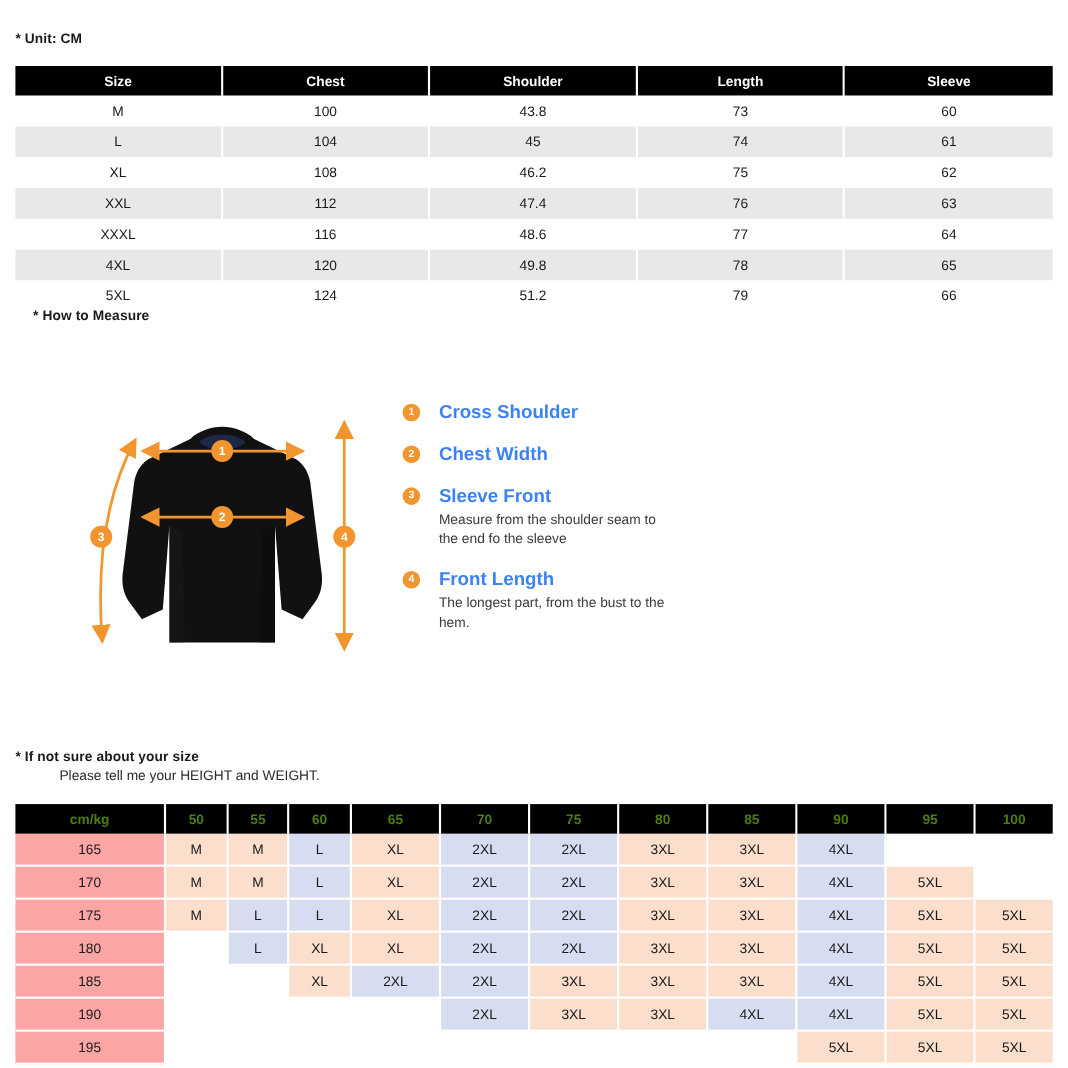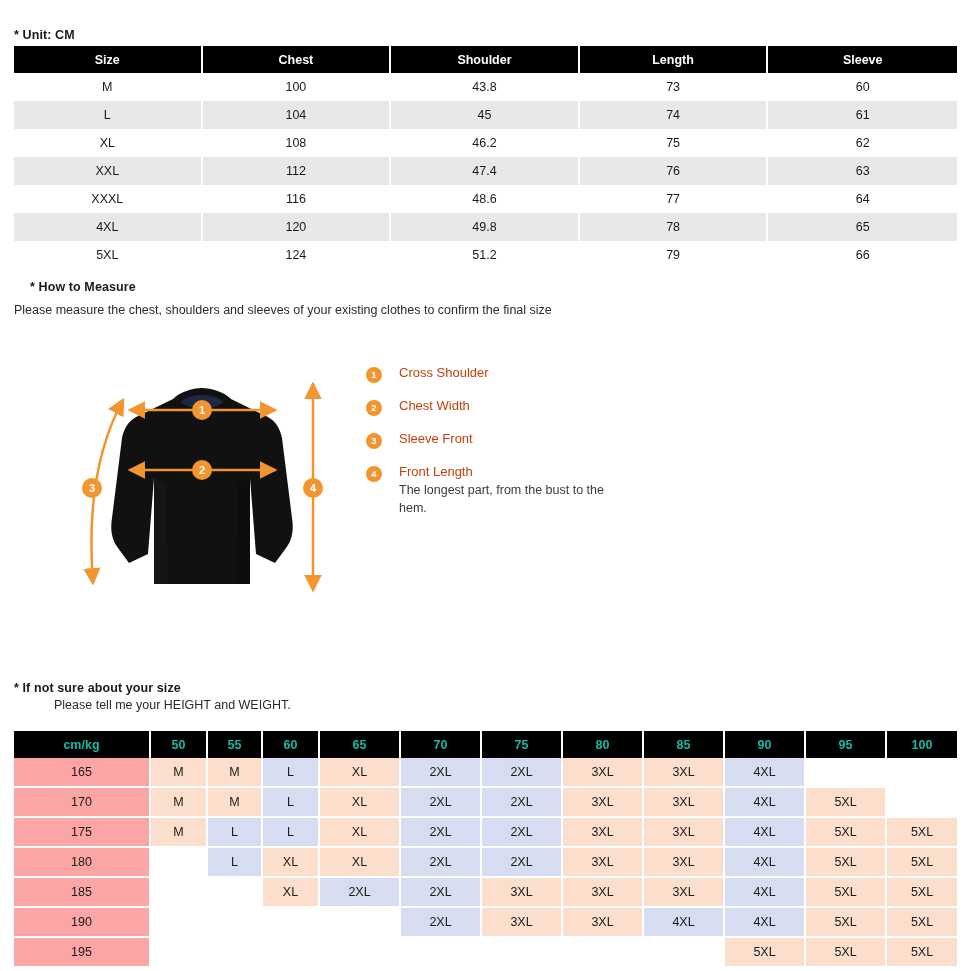--- a/index.html
+++ b/index.html
@@ -45,20 +45,21 @@
     position: absolute;
     left: 14px;
     top: 46px;
     width: 943px;
   }
   table.grid {
     border-collapse: separate;
     border-spacing: 0;
     width: 100%;
     table-layout: fixed;
+    margin-top: 14px;
   }
   #size-table th {
     background: #000000;
     color: #ffffff;
     font-size: 12.5px;
     font-weight: bold;
     height: 25px;
     text-align: center;
     border-right: 2px solid #ffffff;
     vertical-align: middle;
@@ -110,23 +111,23 @@
     height: 16px;
     border-radius: 50%;
     background: #f2952e;
     color: #ffffff;
     font-size: 9.5px;
     font-weight: bold;
     line-height: 16px;
     text-align: center;
   }
   .legend-title {
-    font-size: 13px;
-    font-weight: normal;
-    color: #c2410c;
+    font-size: 17px;
+    font-weight: bold;
+    color: #3b82f6;
     margin-bottom: 2px;
   }
   .legend-desc {
     font-size: 12.5px;
     color: #3a3a3a;
     line-height: 18px;
     max-width: 215px;
   }
 
   
@@ -136,21 +137,21 @@
   
   #matrix-wrap {
     position: absolute;
     left: 14px;
     top: 731px;
     width: 943px;
   }
   #matrix-table { border-collapse: separate; border-spacing: 0; width: 100%; }
   #matrix-table th {
     background: #000000;
-    color: #14b8a6;
+    color: #4d7c0f;
     font-size: 12.5px;
     font-weight: bold;
     height: 25px;
     text-align: center;
     border-right: 2px solid #ffffff;
     vertical-align: middle;
   }
   #matrix-table th:last-child { border-right: none; }
   #matrix-table td {
     font-size: 12.5px;
@@ -233,21 +234,20 @@
             <td>124</td>
             <td>51.2</td>
             <td>79</td>
             <td>66</td>
           </tr>
         </tbody>
     </table>
   </div>
 
   <div id="how-to-measure-title" class="note-bold">* How to Measure</div>
-  <div id="how-to-measure-text" class="note-plain">Please measure the chest, shoulders and sleeves of your existing clothes to confirm the final size</div>
 
   <div id="diagram">
     <svg width="265" height="265" viewBox="0 0 265 265" xmlns="http://www.w3.org/2000/svg">
       <defs>
         <marker id="arrHead" markerWidth="7" markerHeight="7" refX="6" refY="3.5" orient="auto">
           <polygon points="0 0, 7 3.5, 0 7" fill="#f2952e"></polygon>
         </marker>
         <marker id="arrTail" markerWidth="7" markerHeight="7" refX="1" refY="3.5" orient="auto">
           <polygon points="7 0, 0 3.5, 7 7" fill="#f2952e"></polygon>
         </marker>
@@ -306,20 +306,21 @@
       <span class="legend-badge">1</span>
       <div class="legend-title">Cross Shoulder</div>
     </div>
     <div class="legend-item">
       <span class="legend-badge">2</span>
       <div class="legend-title">Chest Width</div>
     </div>
     <div class="legend-item">
       <span class="legend-badge">3</span>
       <div class="legend-title">Sleeve Front</div>
+      <div class="legend-desc">Measure from the shoulder seam to the end fo the sleeve</div>
     </div>
     <div class="legend-item">
       <span class="legend-badge">4</span>
       <div class="legend-title">Front Length</div>
       <div class="legend-desc">The longest part, from the bust to the hem.</div>
     </div>
   </div>
 
   <div id="not-sure-title" class="note-bold">* If not sure about your size</div>
   <div id="not-sure-text" class="note-plain">Please tell me your HEIGHT and WEIGHT.</div>

